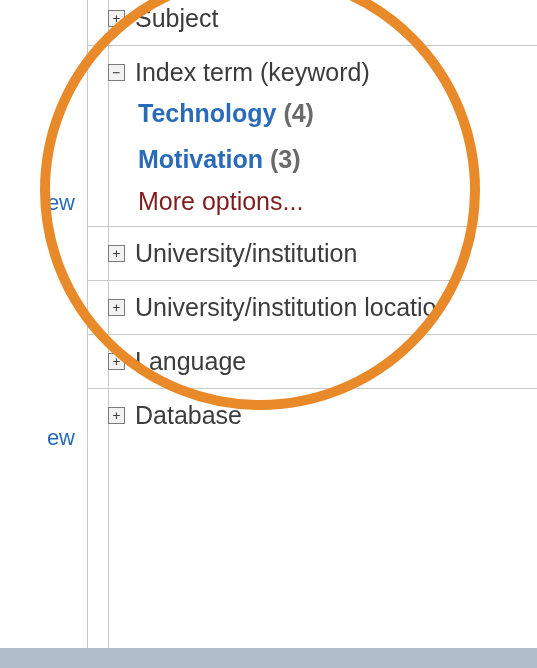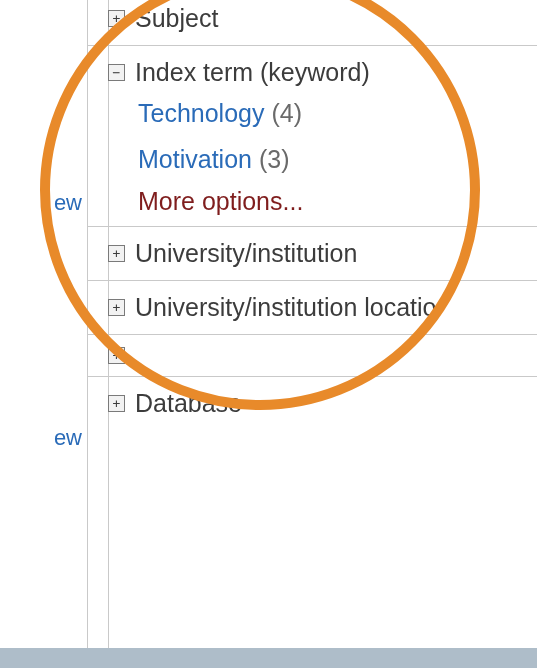--- a/index.html
+++ b/index.html
@@ -16,21 +16,21 @@
   .left-col {
     position: absolute;
     left: 0;
     top: 0;
     width: 88px;
     height: 668px;
     border-right: 1px solid #c9c9c9;
   }
   .left-link {
     position: absolute;
-    right: 5px;
+    right: 12px;
     color: #2a6bb8;
     font-size: 22px;
     text-align: right;
   }
   .left-link.one { top: 190px; }
   .left-link.two { top: 425px; }
   .main {
     position: absolute;
     left: 88px;
     top: 0;
@@ -67,20 +67,21 @@
   .terms {
     padding: 2px 0 2px 30px;
     display: flex;
     flex-direction: column;
     gap: 6px;
   }
   .term-row {
     font-size: 25px;
     color: #555;
     line-height: 1.6;
+    font-weight: bold;
   }
   .term-link {
     color: #2a6bb8;
   }
   .count {
     color: #6a6a6a;
   }
   .more {
     color: #7f1d1d;
     font-size: 25px;
@@ -160,20 +161,21 @@
   <div class="section">
     <div class="header-row">
       <span class="expander">+</span>
       <span>University/institution locatio</span>
     </div>
   </div>
 
   <div class="section">
     <div class="header-row">
       <span class="expander">+</span>
+      <span>Language</span>
     </div>
   </div>
 
   <div class="section">
     <div class="header-row">
       <span class="expander">+</span>
       <span>Database</span>
     </div>
   </div>
 

